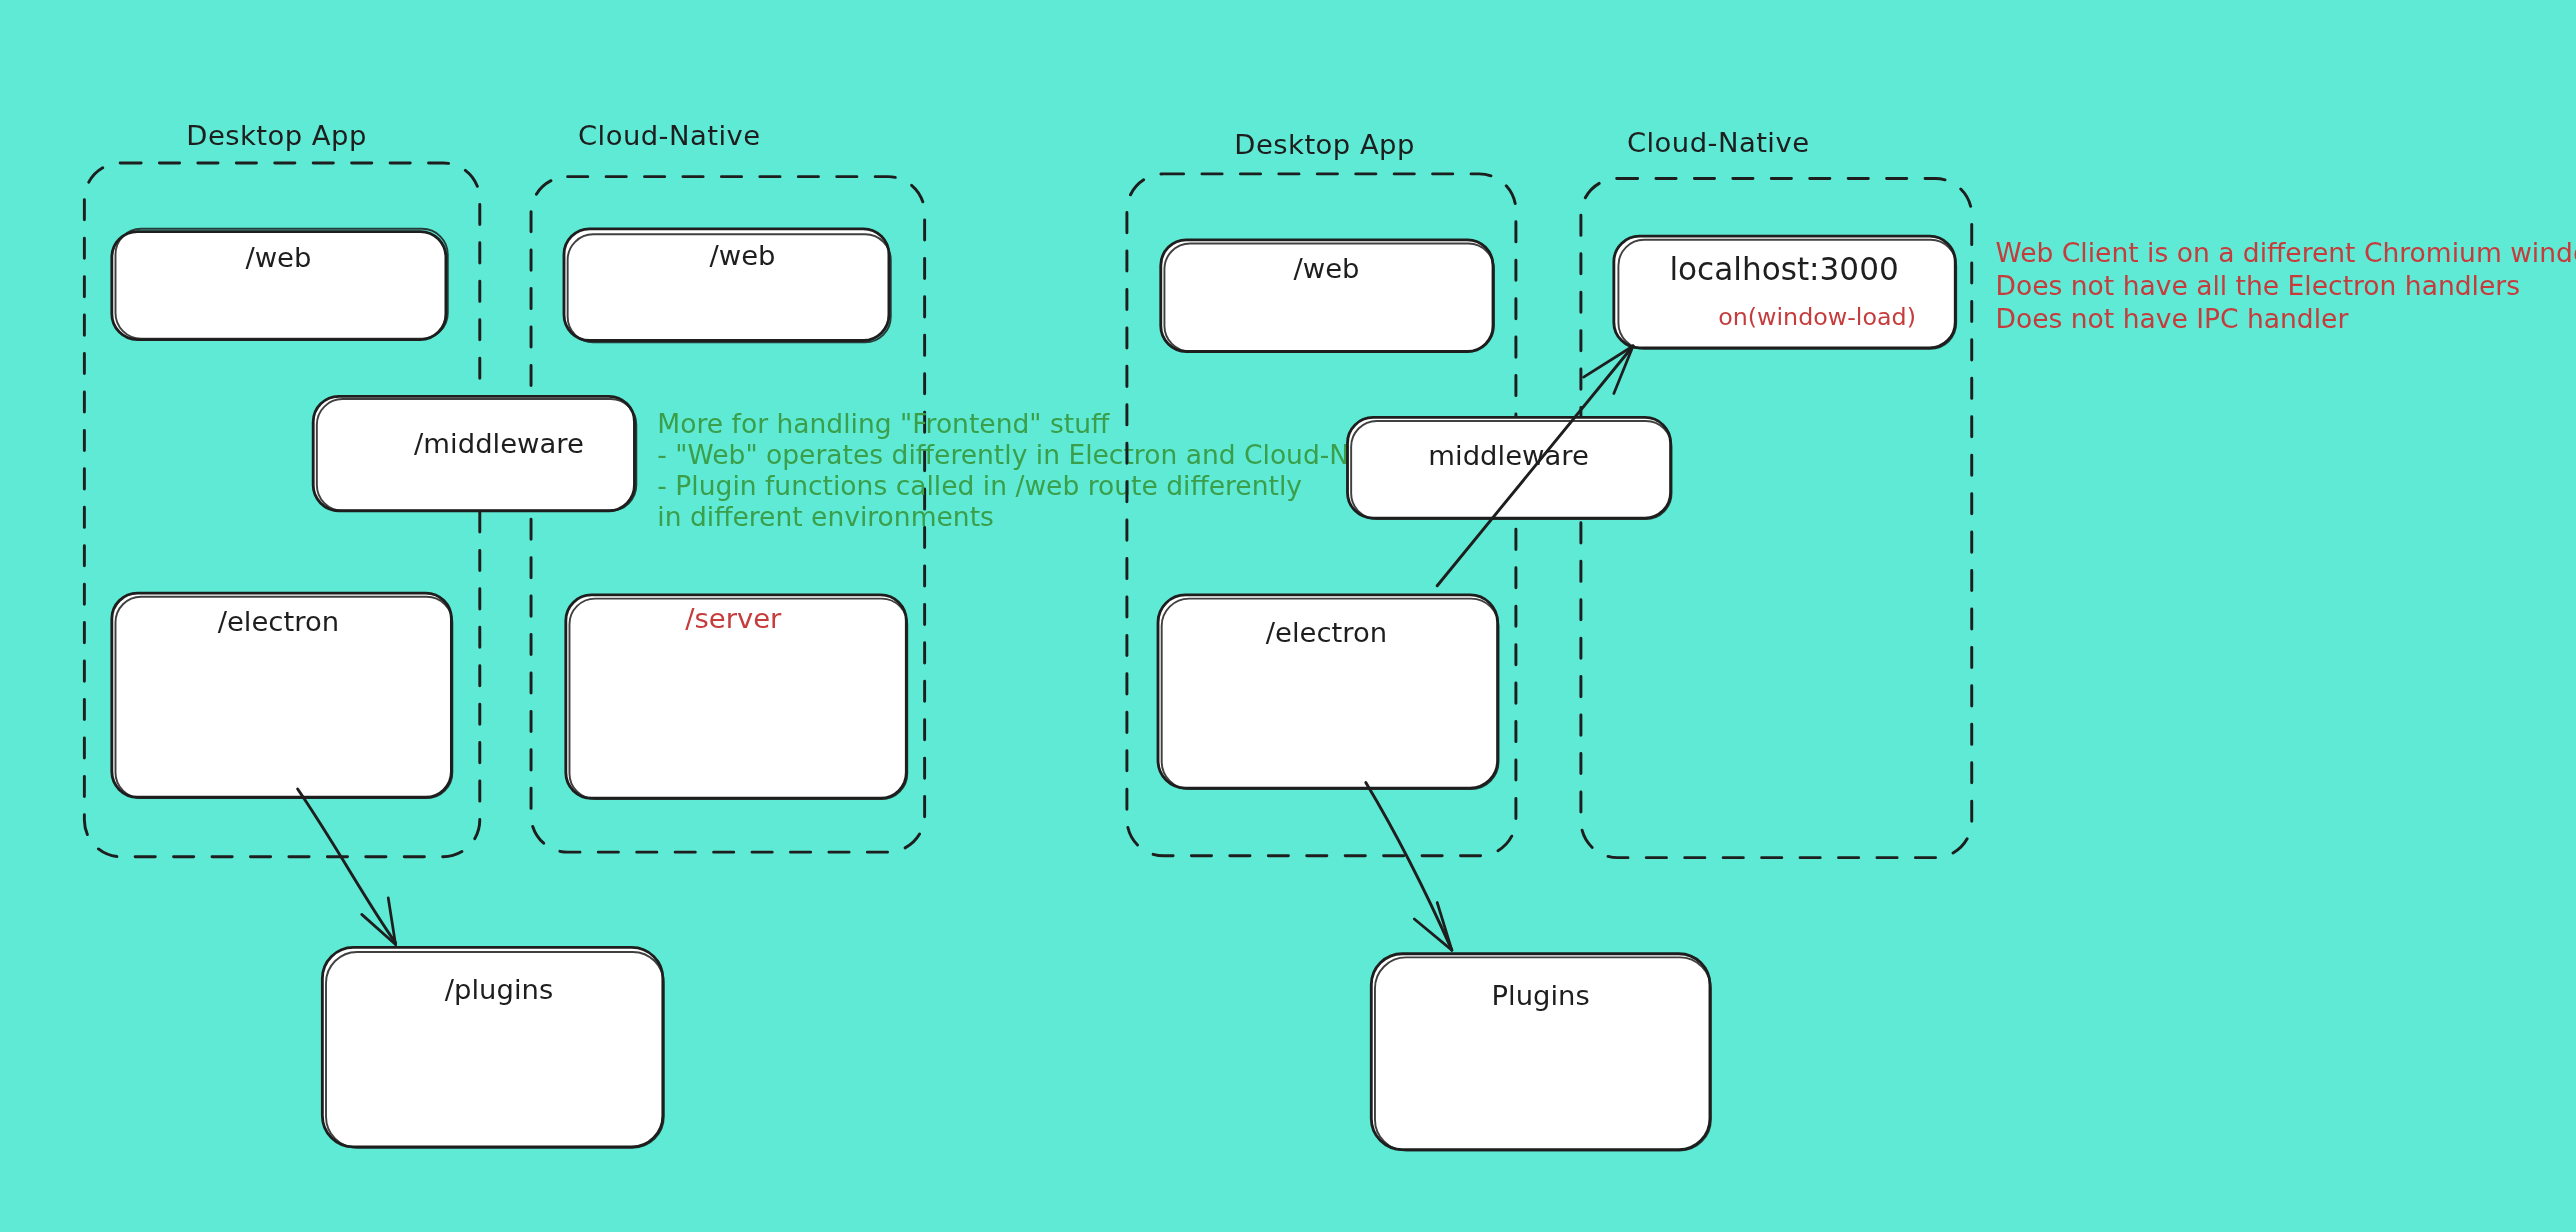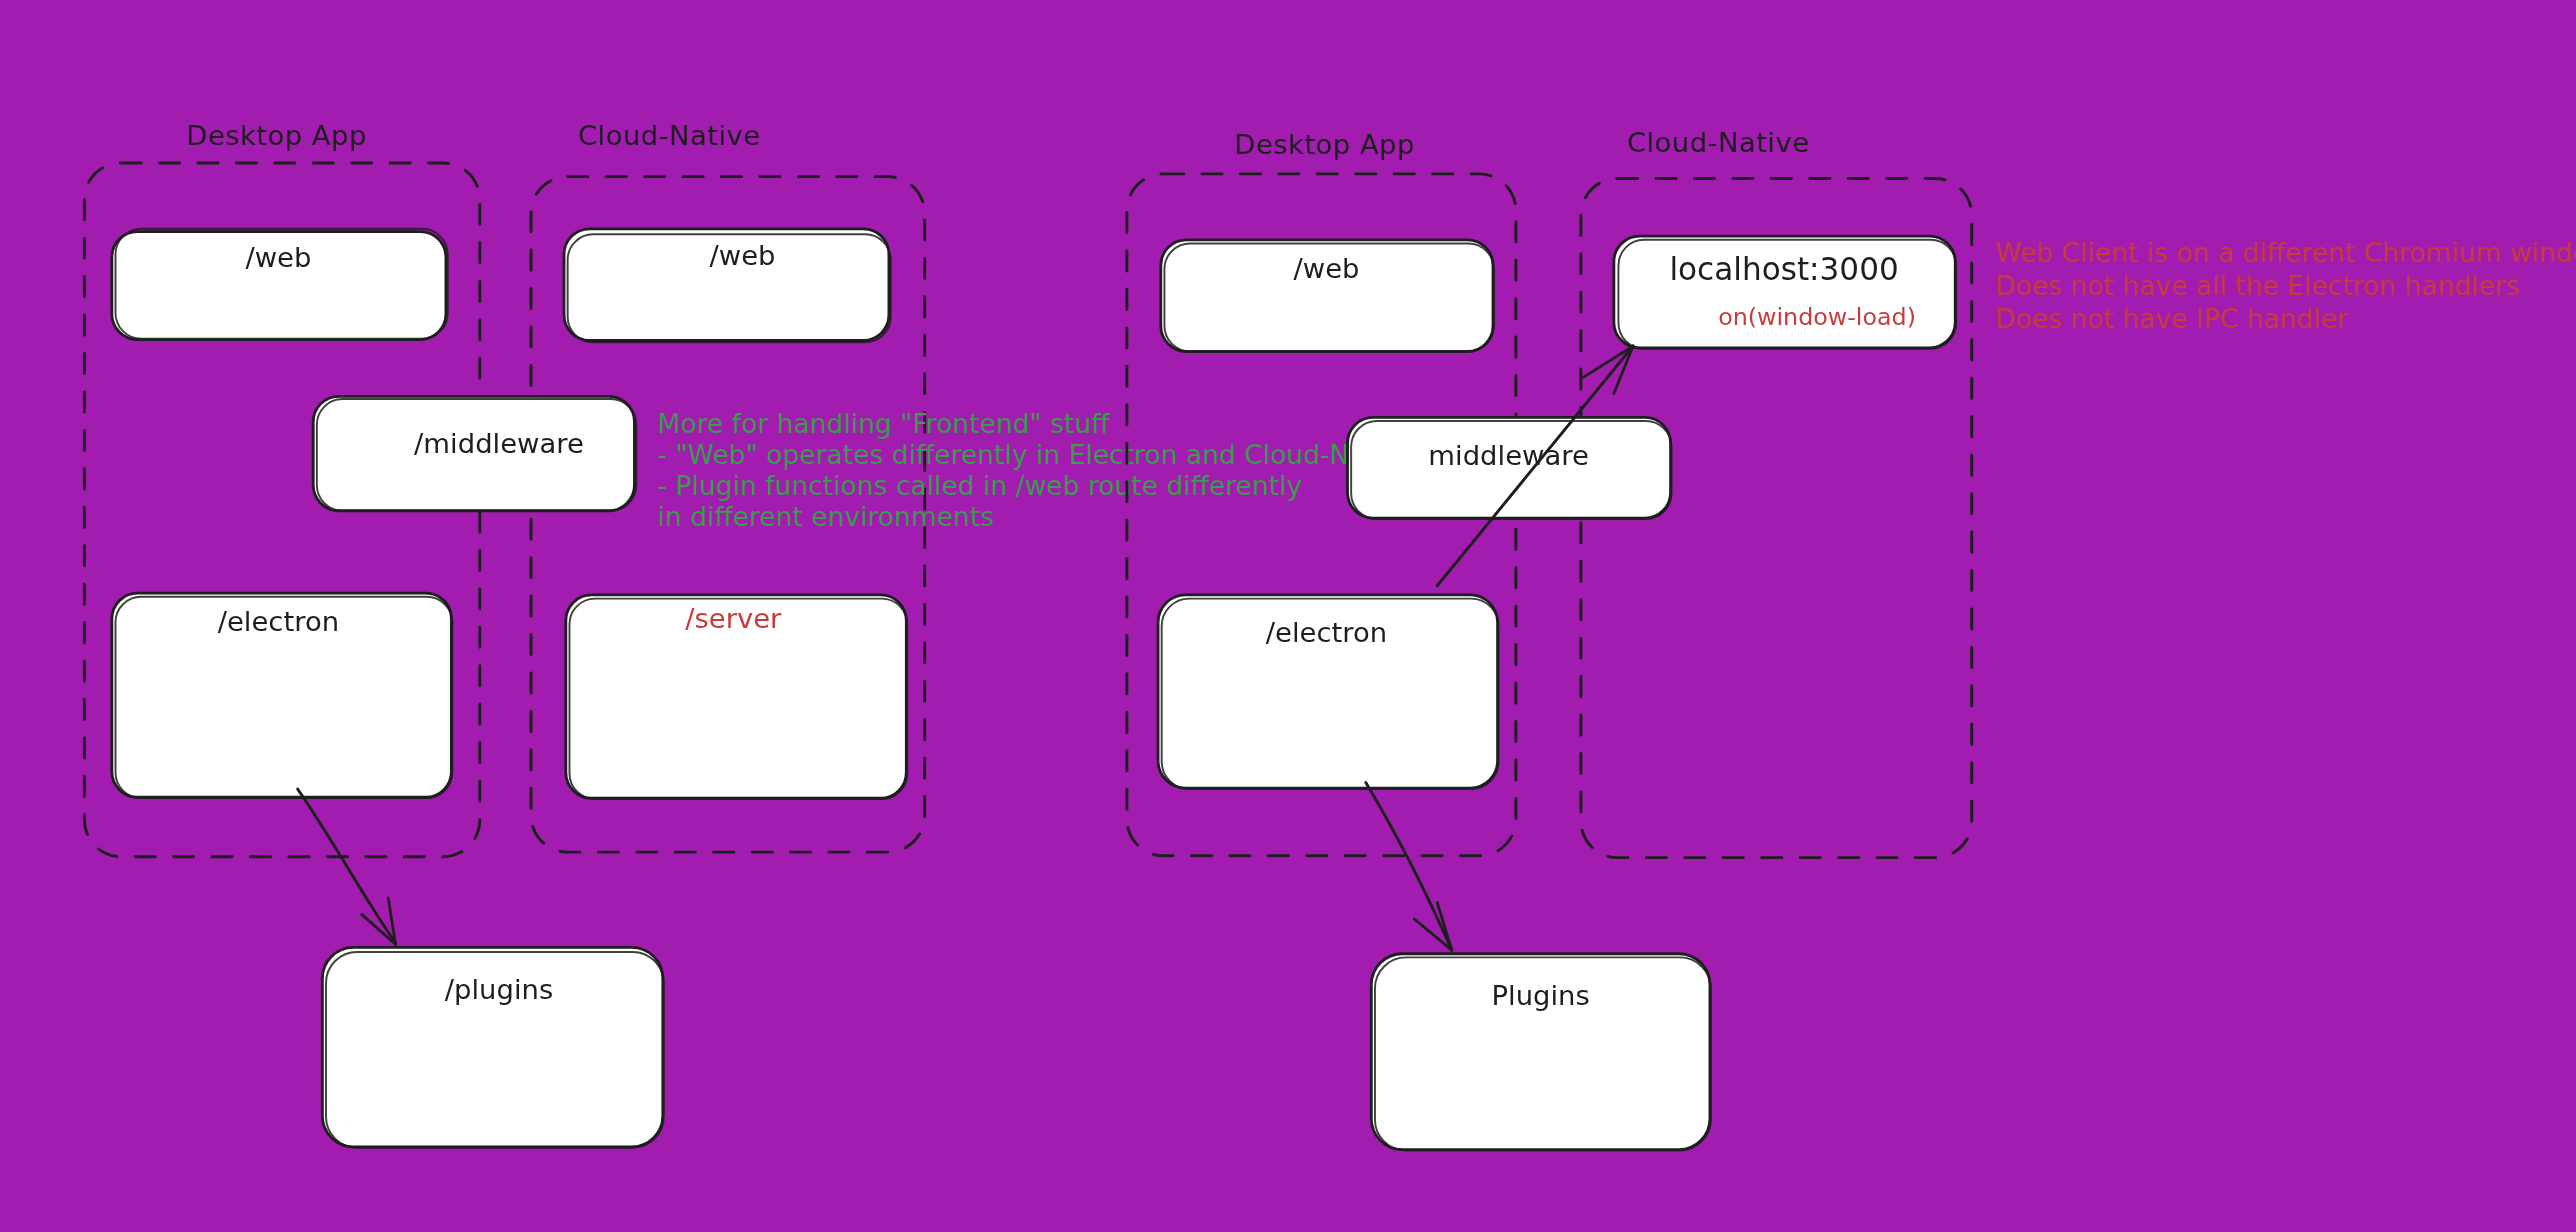--- a/index.html
+++ b/index.html
@@ -12,21 +12,21 @@
     font-family: "DejaVu Sans", sans-serif;
     width: 2576px;
     height: 1232px;
     overflow: hidden;
     position: relative;
   }
   #canvas-root {
     position: relative;
     width: 2576px;
     height: 1232px;
-    background: #a21caf;
+    background: #5eead4;
   }
   svg.diagram-surface {
     position: absolute;
     top: 0;
     left: 0;
     width: 2576px;
     height: 1232px;
     display: block;
   }
   .hand-text {

